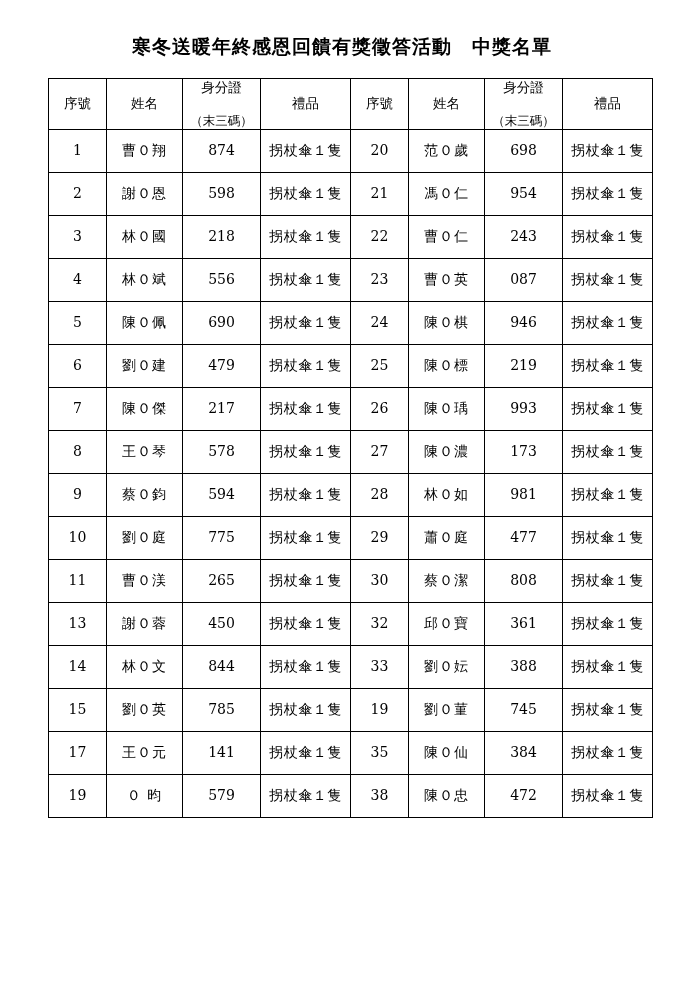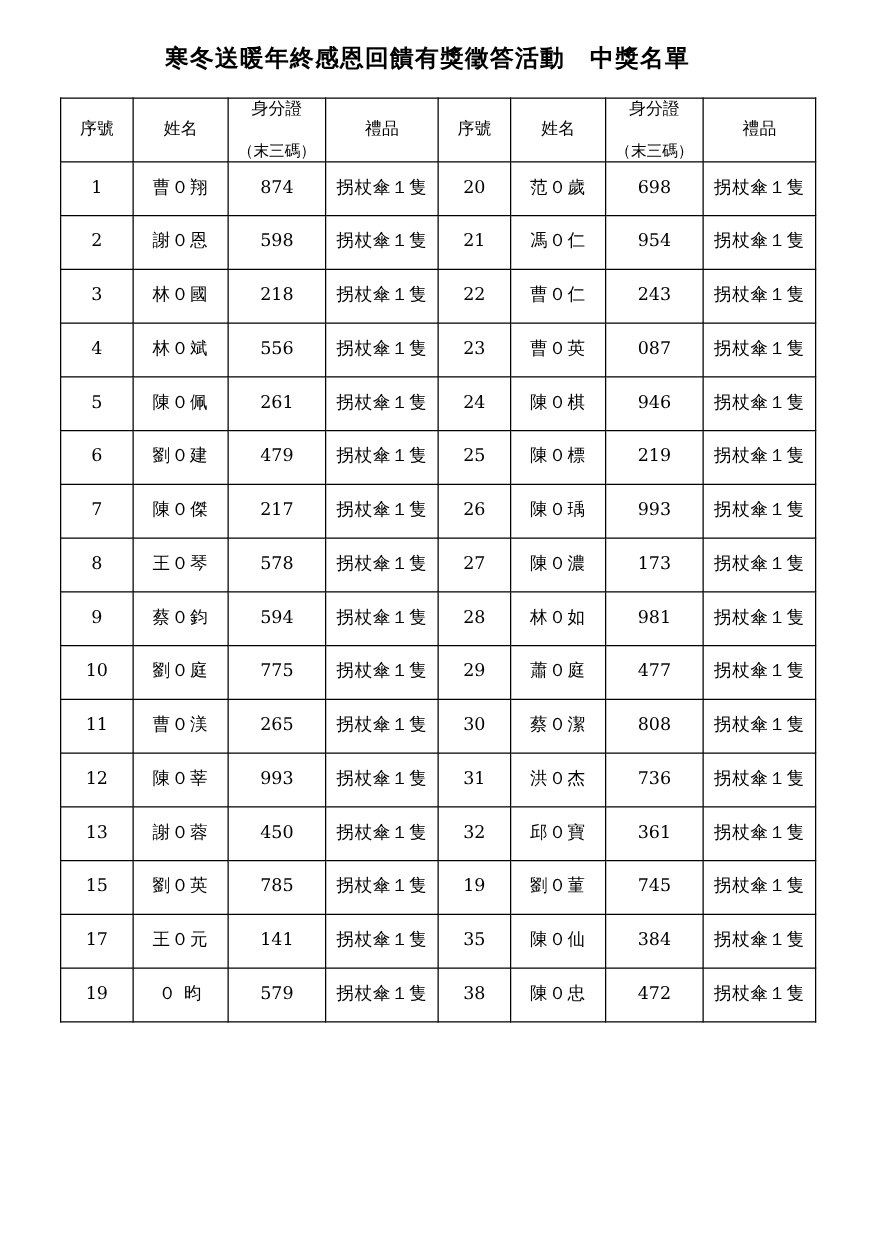--- a/index.html
+++ b/index.html
@@ -143,21 +143,21 @@
           <td class="cell-id">556</td>
           <td class="cell-gift">拐杖傘１隻</td>
           <td class="cell-seq">23</td>
           <td class="cell-name">曹０英</td>
           <td class="cell-id">087</td>
           <td class="cell-gift">拐杖傘１隻</td>
         </tr>
         <tr>
           <td class="cell-seq">5</td>
           <td class="cell-name">陳０佩</td>
-          <td class="cell-id">261</td>
+          <td class="cell-id">690</td>
           <td class="cell-gift">拐杖傘１隻</td>
           <td class="cell-seq">24</td>
           <td class="cell-name">陳０棋</td>
           <td class="cell-id">946</td>
           <td class="cell-gift">拐杖傘１隻</td>
         </tr>
         <tr>
           <td class="cell-seq">6</td>
           <td class="cell-name">劉０建</td>
           <td class="cell-id">479</td>
@@ -211,40 +211,40 @@
           <td class="cell-seq">11</td>
           <td class="cell-name">曹０渼</td>
           <td class="cell-id">265</td>
           <td class="cell-gift">拐杖傘１隻</td>
           <td class="cell-seq">30</td>
           <td class="cell-name">蔡０潔</td>
           <td class="cell-id">808</td>
           <td class="cell-gift">拐杖傘１隻</td>
         </tr>
         <tr>
-          <td class="cell-seq">12</td>
-          <td class="cell-name">陳０莘</td>
-          <td class="cell-id">993</td>
-          <td class="cell-gift">拐杖傘１隻</td>
-          <td class="cell-seq">31</td>
-          <td class="cell-name">洪０杰</td>
-          <td class="cell-id">736</td>
-          <td class="cell-gift">拐杖傘１隻</td>
-        </tr>
-        <tr>
           <td class="cell-seq">13</td>
           <td class="cell-name">謝０蓉</td>
           <td class="cell-id">450</td>
           <td class="cell-gift">拐杖傘１隻</td>
           <td class="cell-seq">32</td>
           <td class="cell-name">邱０寶</td>
           <td class="cell-id">361</td>
           <td class="cell-gift">拐杖傘１隻</td>
         </tr>
         <tr>
+          <td class="cell-seq">14</td>
+          <td class="cell-name">林０文</td>
+          <td class="cell-id">844</td>
+          <td class="cell-gift">拐杖傘１隻</td>
+          <td class="cell-seq">33</td>
+          <td class="cell-name">劉０妘</td>
+          <td class="cell-id">388</td>
+          <td class="cell-gift">拐杖傘１隻</td>
+        </tr>
+        <tr>
           <td class="cell-seq">15</td>
           <td class="cell-name">劉０英</td>
           <td class="cell-id">785</td>
           <td class="cell-gift">拐杖傘１隻</td>
           <td class="cell-seq">19</td>
           <td class="cell-name">劉０菫</td>
           <td class="cell-id">745</td>
           <td class="cell-gift">拐杖傘１隻</td>
         </tr>
         <tr>

